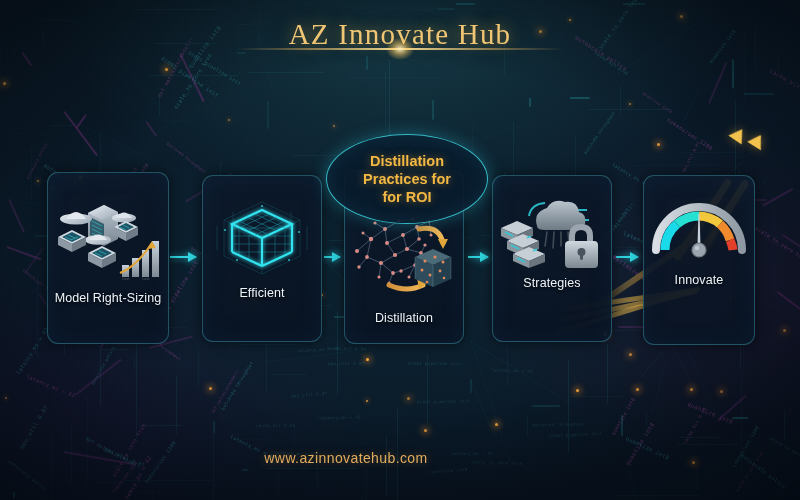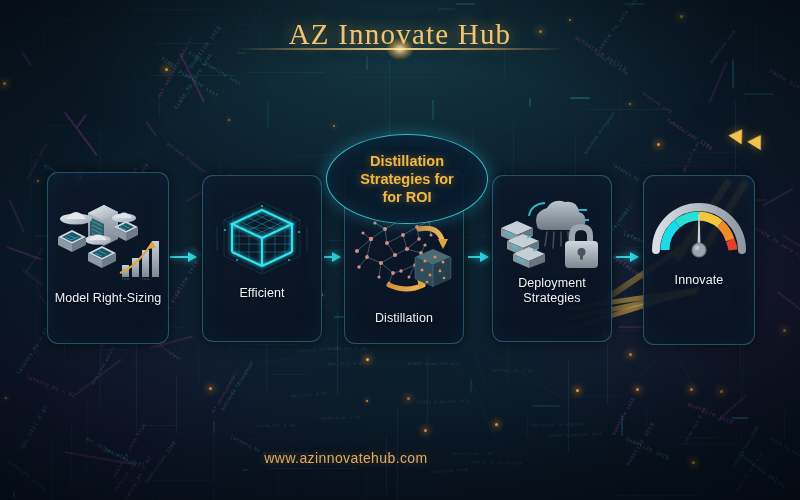--- a/index.html
+++ b/index.html
@@ -743,21 +743,20 @@
         <g>
           <path d="M76 48 Q76 36 88 36 Q100 36 100 48 L100 54 L94 54 L94 48
                    Q94 42 88 42 Q82 42 82 48 L82 54 L76 54 Z" fill="#9aa5af"></path>
           <rect x="72" y="53" width="33" height="27" rx="4" fill="url(#lk1)"></rect>
           <circle cx="88.5" cy="64" r="4" fill="#4a545e"></circle>
           <rect x="87" y="64" width="3" height="8" rx="1.4" fill="#4a545e"></rect>
         </g>
       </svg>
     </div>
     <div class="card-label" style="top:100px;">
-      <div>Deployment</div>
       <div>Strategies</div>
     </div>
   </div>
 
   <div class="card" style="left:643px;top:175px;width:110px;height:168px;">
     <div class="icon-slot" style="top:16px;height:74px;">
       <svg viewBox="0 0 110 74" width="110" height="74">
         <defs>
           <linearGradient id="gOuter" x1="0" y1="0" x2="1" y2="0">
             <stop offset="0" stop-color="#d8dee4"></stop>
@@ -779,20 +778,20 @@
       </svg>
     </div>
     <div class="card-label" style="top:92px;line-height:24px;">
       <div>Innovate</div>
     </div>
   </div>
 
   <div id="ellipse">
     <div id="ellipse-text">
       <div>Distillation</div>
-      <div>Strategies for</div>
+      <div>Practices for</div>
       <div>for ROI</div>
     </div>
   </div>
 
   <div id="footer">www.azinnovatehub.com</div>
 
 </div>
 
 </body></html>

